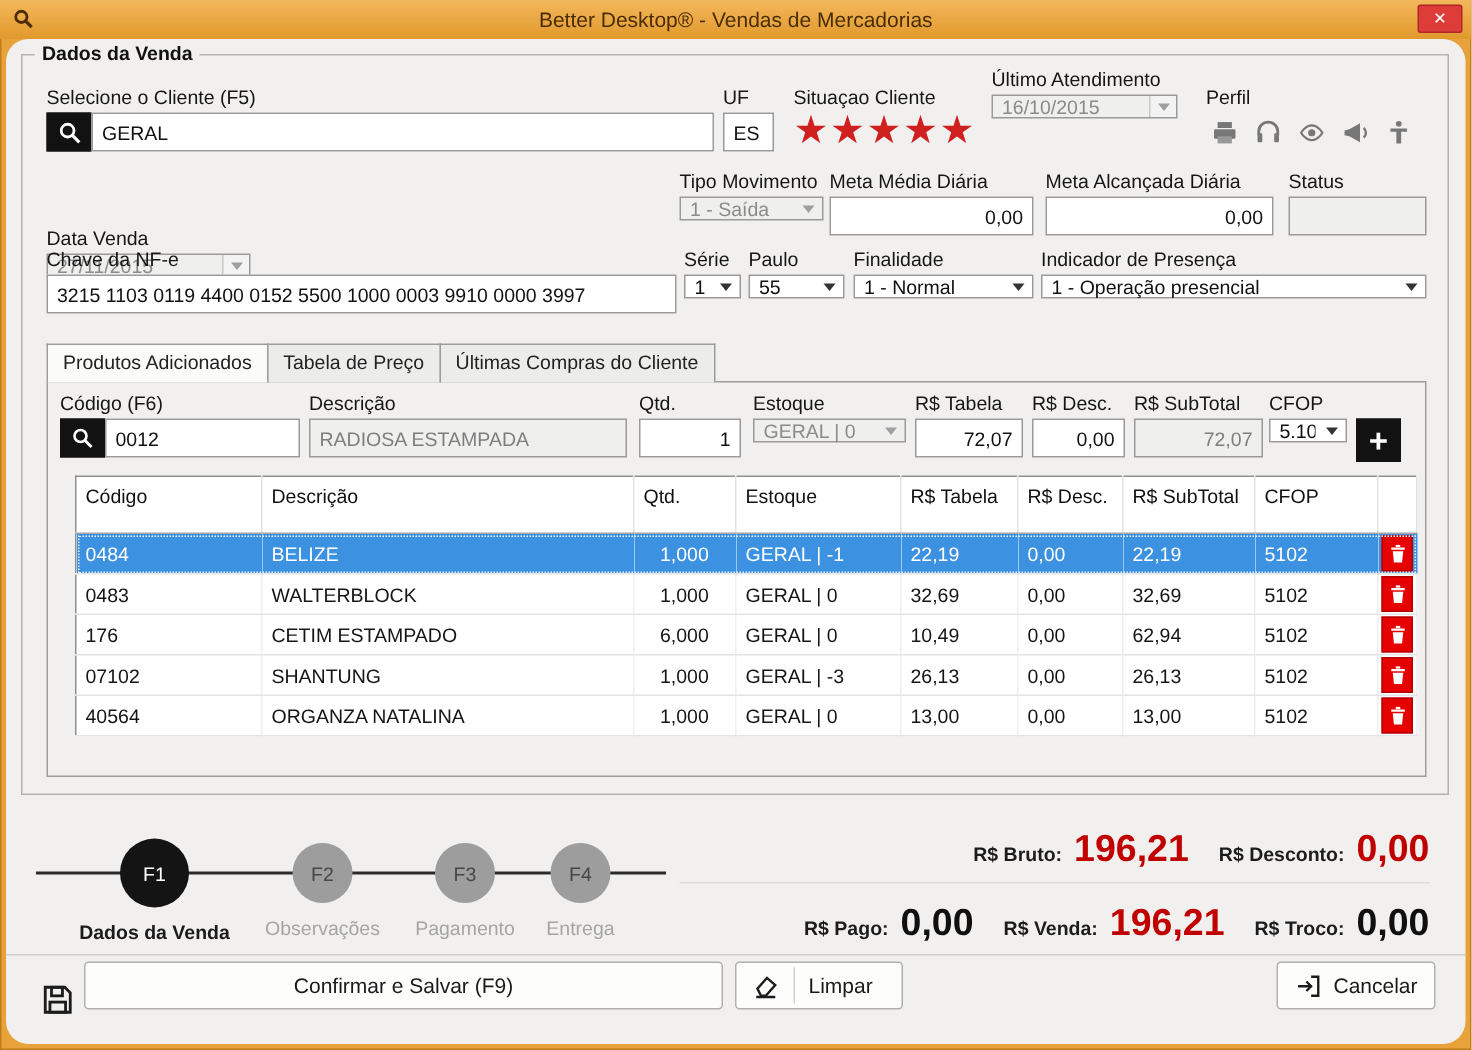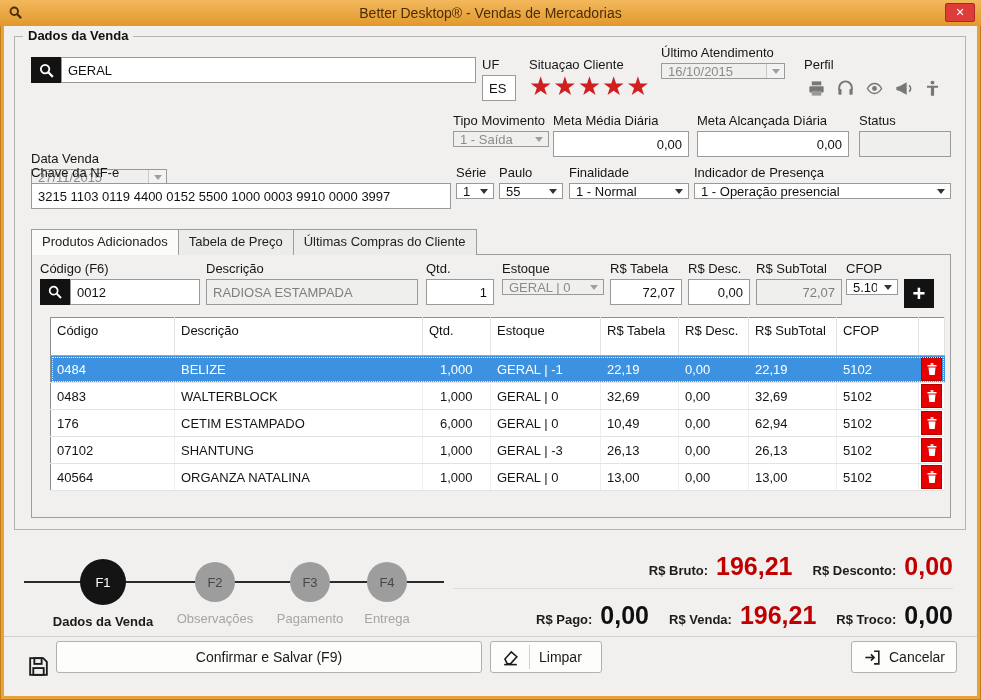--- a/index.html
+++ b/index.html
@@ -6,21 +6,21 @@
   html,body{width:981px;height:700px;overflow:hidden;}
   body{font-family:"Liberation Sans","DejaVu Sans",sans-serif;font-size:13px;color:#111;background:#e8e8e8;}
   button{font-family:inherit;font-size:inherit;cursor:pointer;}
 
   .window{position:relative;width:981px;height:700px;background:#E8A23C;box-shadow:inset 0 0 0 1px #c17c15;}
   .titlebar{position:absolute;left:0;top:0;width:100%;height:26px;background:linear-gradient(#f3b75c,#e1992c);}
   .app-icon{position:absolute;left:8px;top:5px;display:flex;}
   .title{position:absolute;left:0;right:0;top:5px;text-align:center;font-size:14px;color:#4b2d04;}
   .close-btn{position:absolute;right:6px;top:3px;width:30px;height:19px;background:#dd3c39;border:1px solid #b0262a;border-radius:2px;color:#fff;font-size:11px;font-weight:bold;display:flex;align-items:center;justify-content:center;padding:0;}
 
-  .content{position:absolute;left:4px;top:26px;width:973px;height:670px;background:#f1f0ef;}
+  .content{position:absolute;left:4px;top:26px;width:973px;height:670px;background:#f1f0ef;border-radius:15px;}
 
   .groupbox{position:absolute;left:10px;top:10px;width:952px;height:494px;border:1px solid #b3b3b3;}
   .gb-title{position:absolute;top:-9px;left:8px;background:#f1f0ef;padding:0 5px;font-weight:bold;font-size:13px;}
 
   .fld{position:absolute;}
   .fld-label{display:block;font-size:13px;color:#161616;margin-bottom:3px;white-space:nowrap;line-height:15px;}
   .tinput{border:1px solid #9a9a9a;height:26px;width:100%;font:13px "Liberation Sans",sans-serif;padding:0 6px;background:#fff;color:#111;}
   .tinput.num{text-align:right;}
   .tinput.ro{background:#efefee;color:#7e7e7e;}
   .hflex{display:flex;align-items:stretch;}
@@ -127,20 +127,21 @@
         <span>✕</span>
       </button>
   </div>
 
   <div class="content">
 
     <div class="groupbox">
       <div class="gb-title">Dados da Venda</div>
 
       <div class="fld" id="f-cliente">
+        <span class="fld-label">Selecione o Cliente (F5)</span>
         <div class="hflex">
           <button class="search-btn">
             <svg viewBox="0 0 24 24" width="17" height="17">
                 <circle cx="10" cy="10" r="6" fill="none" stroke="#fff" stroke-width="2.6"></circle>
                 <line x1="14.5" y1="14.5" x2="21" y2="21" stroke="#fff" stroke-width="3"></line>
               </svg>
           </button>
           <input type="text" class="tinput" value="GERAL" style="">
         </div>
       </div>

